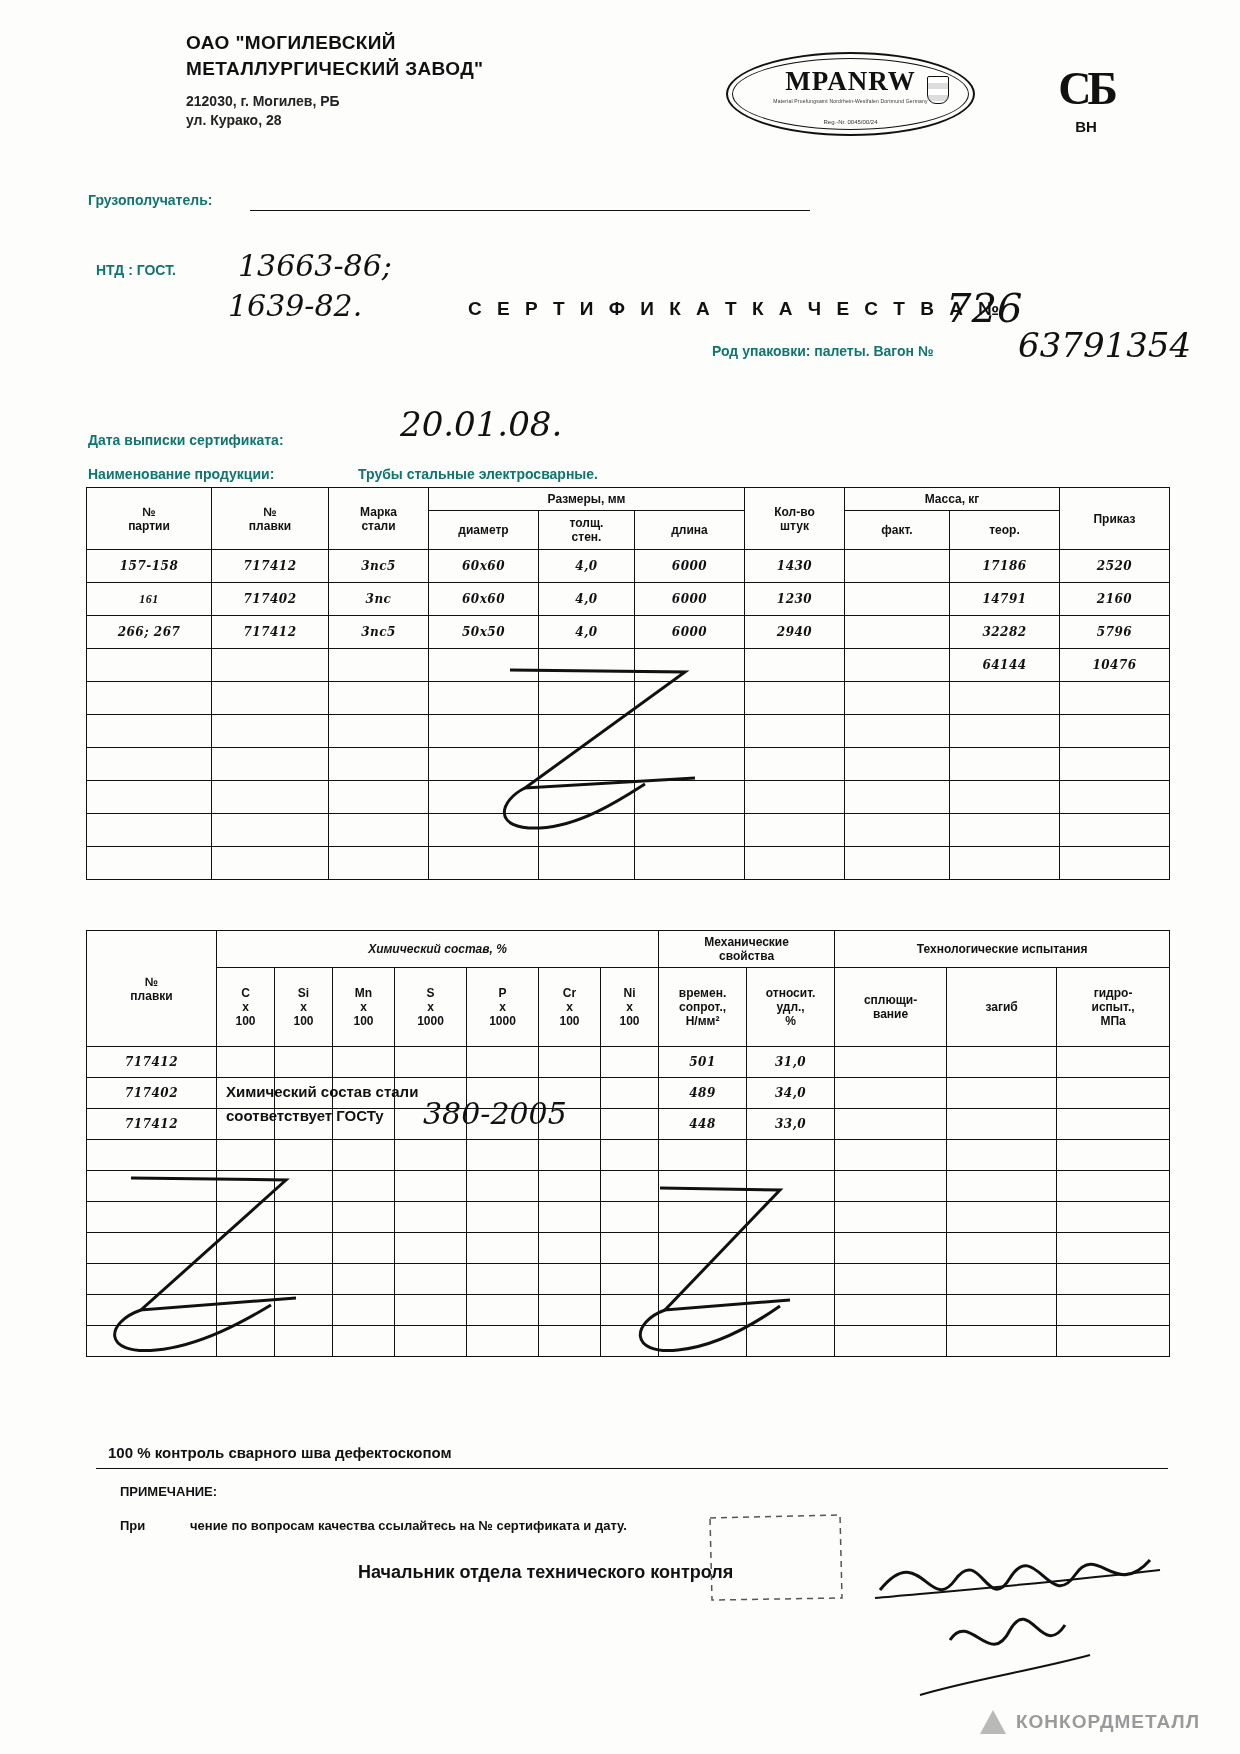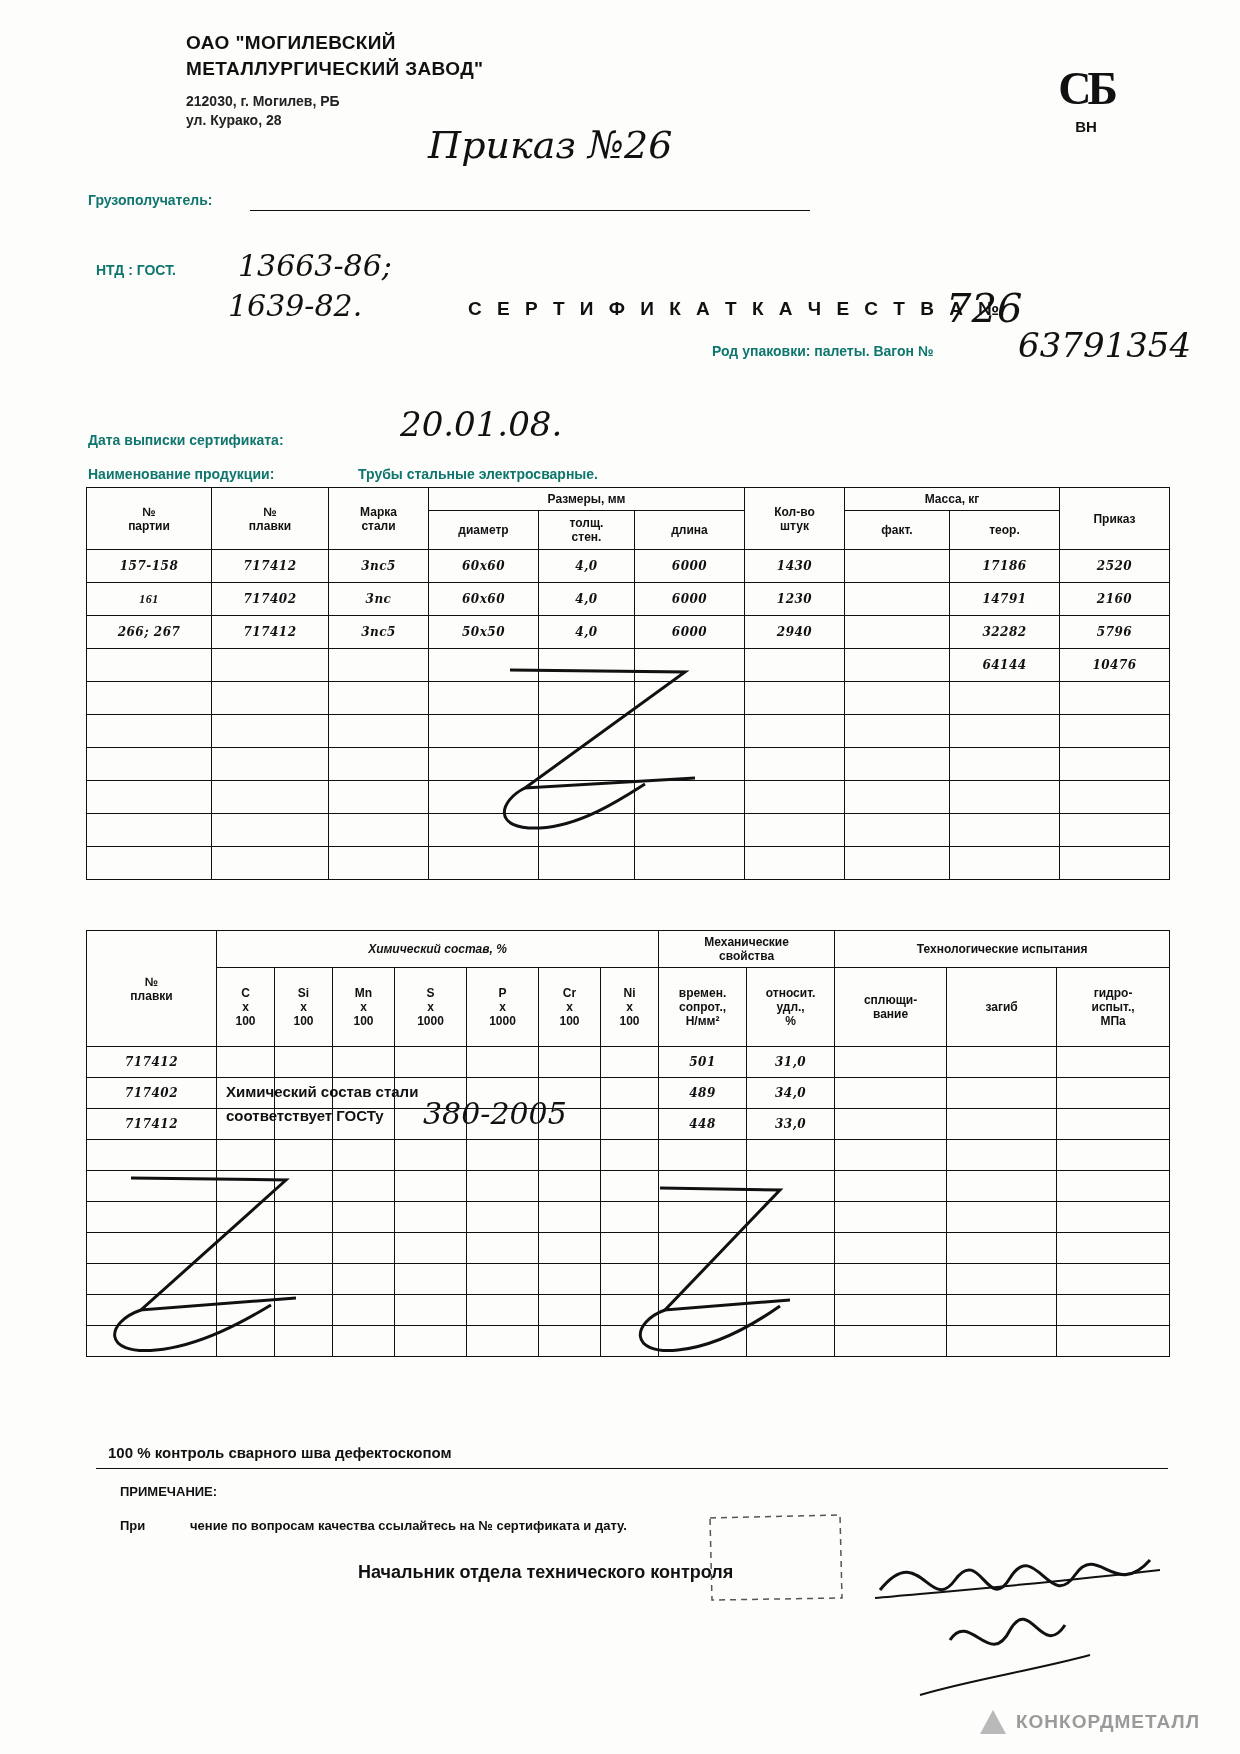--- a/index.html
+++ b/index.html
@@ -272,22 +272,28 @@
   <div class="header">
 
 
     <div class="company">
       <div class="name1">ОАО "МОГИЛЕВСКИЙ</div>
       <div class="name2">МЕТАЛЛУРГИЧЕСКИЙ ЗАВОД"</div>
       <div class="addr">212030, г. Могилев, РБ</div>
       <div class="addr2">ул. Курако, 28</div>
     </div>
 
-    <div class="hw" style="left:340px; top:105px; position:absolute; font-size:38px;">Приказ №26</div>
-
+
+    <div class="stamp">
+      <div class="stamp-inner"></div>
+      <div class="stamp-main">MPANRW</div>
+      <div class="stamp-sub">Material Pruefungsamt Nordrhein-Westfalen Dortmund Germany</div>
+      <div class="stamp-bot">Reg.-Nr. 0045/00/24</div>
+      <div class="stamp-flag"></div>
+    </div>
 
     <div class="gb-mark">
       <div class="gb-glyph">СБ</div>
       <div class="gb-label">ВН</div>
     </div>
   </div>
 
   <div class="lbl" style="left:88px; top:192px; font-size:14px;">Грузополучатель:</div>
   <div class="line" style="left:250px; top:210px; width:560px;"></div>
 

